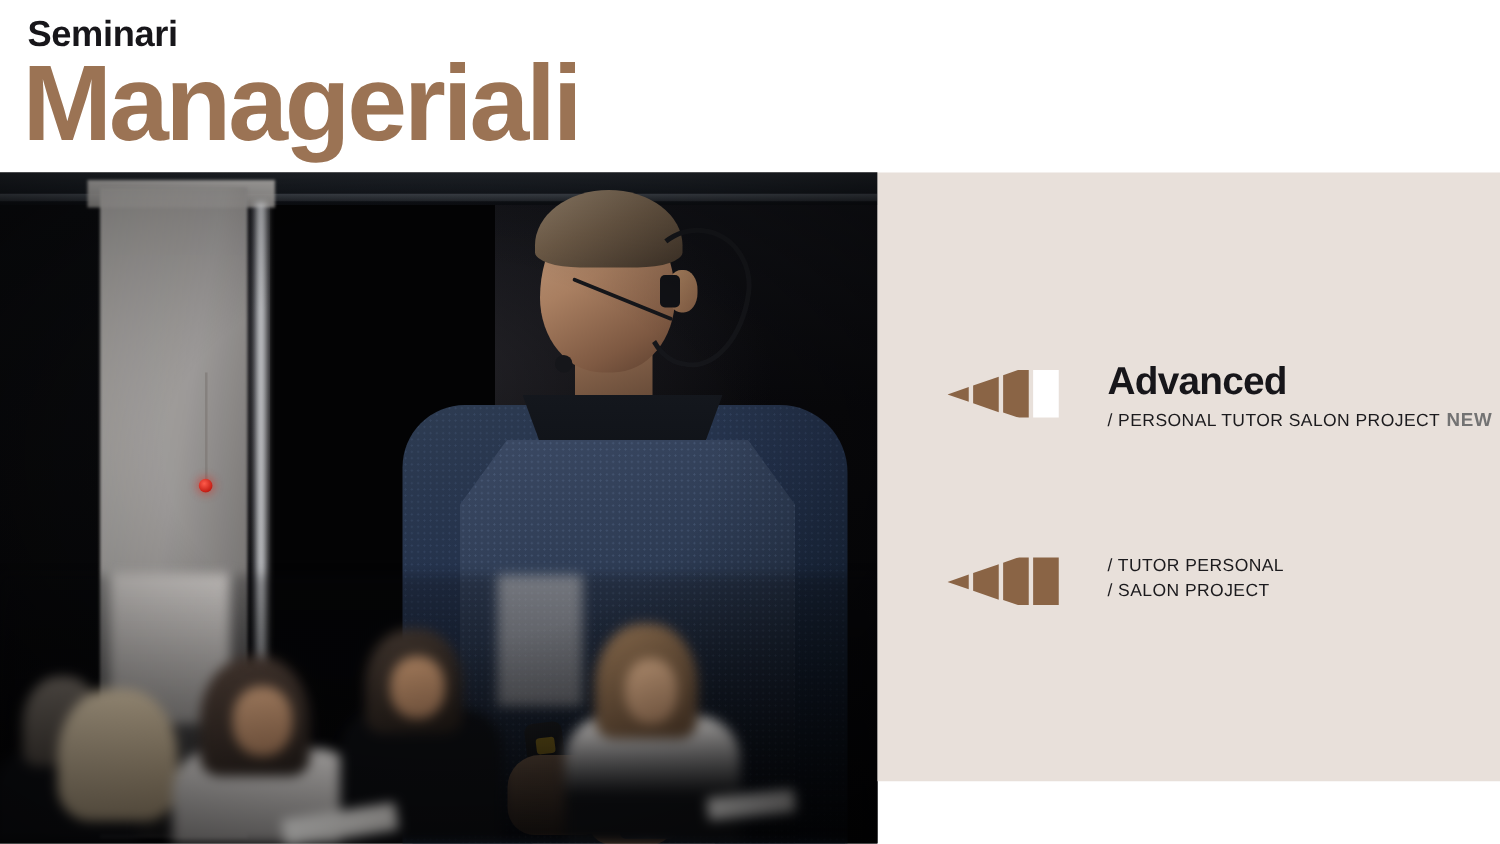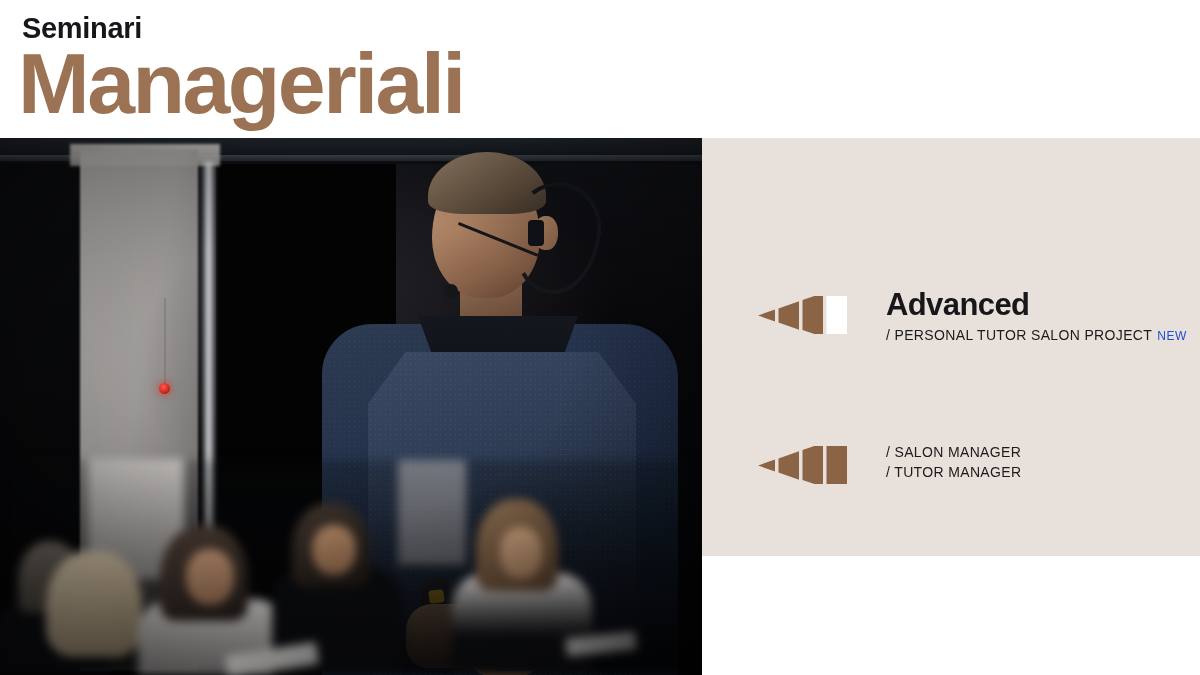--- a/index.html
+++ b/index.html
@@ -269,21 +269,21 @@
   .photo-vignette{
     position:absolute; inset:0;
     background:radial-gradient(ellipse 78% 70% at 50% 42%, rgba(0,0,0,0) 40%, rgba(0,0,0,.55) 100%);
     pointer-events:none;
   }
 
   
   .panel{
     position:absolute;
     left:702px; top:138px;
-    width:498px; height:418px;
+    width:498px; height:487px;
     background:#e8e0da;
   }
   .level{ position:absolute; left:0; width:498px; }
   .level-advanced{ top:150px; }
   .level-specialist{ top:300px; }
 
   .arrow{
     position:absolute;
     left:56px; top:8px;
     width:90px; height:38px;
@@ -302,24 +302,24 @@
   .level-subs{ margin-top:5px; }
   .level-sub{
     font-size:14px;
     font-weight:500;
     letter-spacing:0.35px;
     color:#1b1a1d;
     line-height:1.42;
     white-space:nowrap;
   }
   .badge-new{
-    font-size:12px;
-    font-weight:normal;
+    font-size:15px;
+    font-weight:bold;
     letter-spacing:0.6px;
-    color:#1d4ed8;
+    color:#737373;
     margin-left:5px;
   }
 </style>
 </head>
 <body>
 
 <div id="slide">
 
   <div class="header">
     <div class="header-kicker">Seminari</div>
@@ -414,23 +414,23 @@
         <svg viewBox="0 0 90 38" xmlns="http://www.w3.org/2000/svg">
           <polygon points="0,19.5 17,13.6 17,25.4" fill="#8a6445"></polygon>
           <polygon points="20.5,12.4 41,5.3 41,33.7 20.5,26.6" fill="#8a6445"></polygon>
           <polygon points="44.5,4.1 65,-3 65,41 44.5,33.9" fill="#8a6445"></polygon>
           <polygon points="68.5,-4.2 89,-11.3 89,49.3 68.5,42.2" fill="#8a6445"></polygon>
         </svg>
       </div>
       <div class="level-text">
         <div class="level-subs">
           <div class="level-sub">
-            <span>/ SALON MANAGER</span>
+            <span>/ TUTOR PERSONAL</span>
           </div>
           <div class="level-sub">
-            <span>/ TUTOR MANAGER</span>
+            <span>/ SALON PROJECT</span>
           </div>
         </div>
       </div>
     </div>
 
   </div>
 </div>
 
 </body></html>

